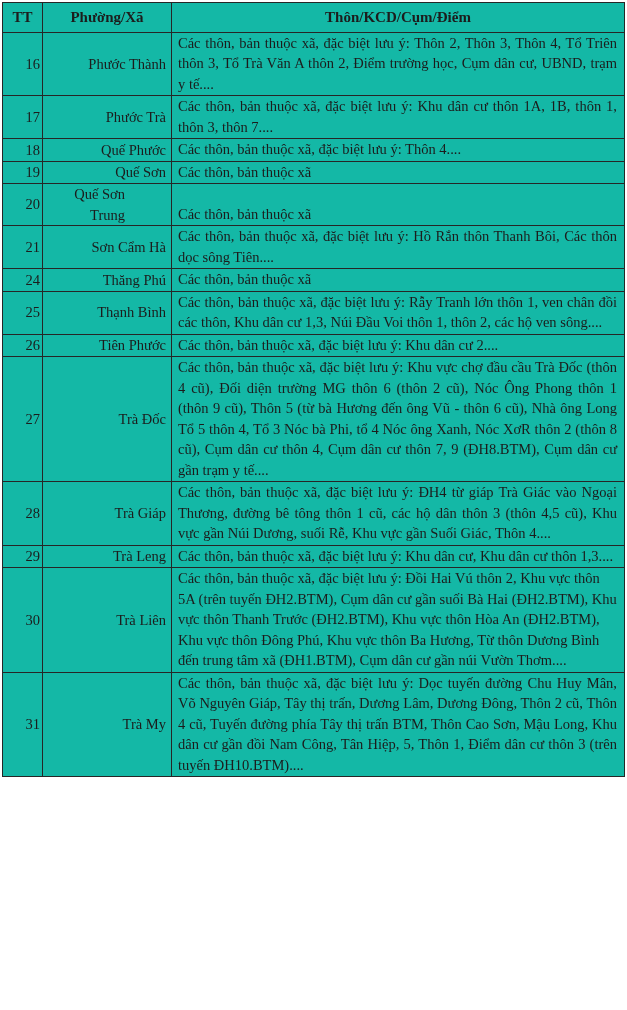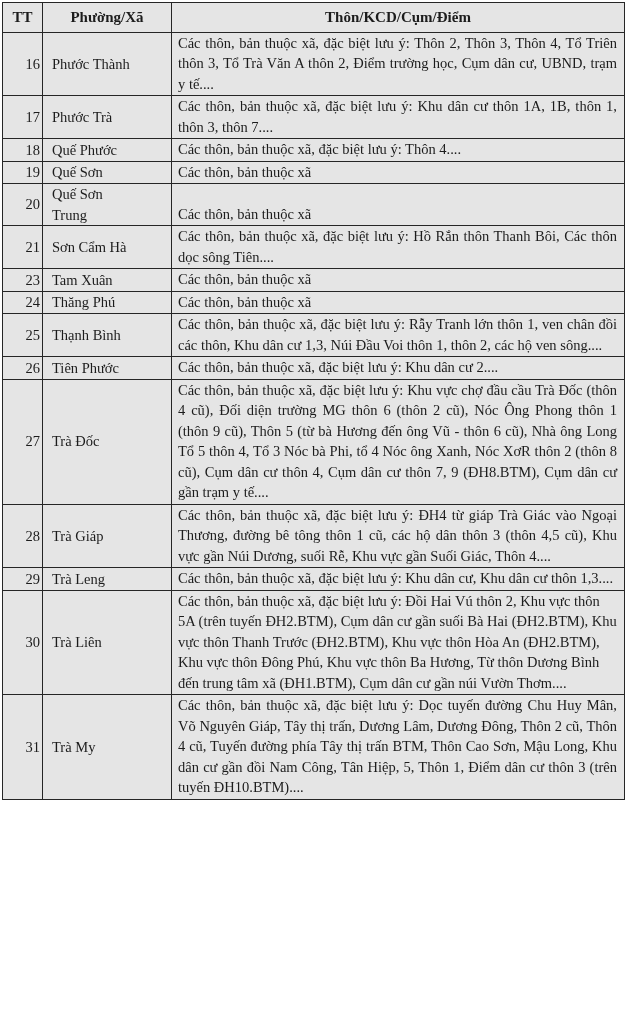--- a/index.html
+++ b/index.html
@@ -16,21 +16,21 @@
     color: #1c1c1c;
     -webkit-font-smoothing: antialiased;
   }
   table.doc-table {
     position: absolute;
     top: 2px;
     left: 2px;
     width: 623px;
     border-collapse: collapse;
     table-layout: fixed;
-    background: #e5e5e5;
+    background: #14b8a6;
   }
   .doc-table col.c-tt   { width: 40px; }
   .doc-table col.c-ward { width: 129px; }
   .doc-table th, .doc-table td {
     border: 1px solid #262626;
     font-size: 14.5px;
     line-height: 20.5px;
     overflow: hidden;
   }
   .doc-table th {
@@ -39,23 +39,23 @@
     vertical-align: middle;
     padding: 4px 2px;
     font-size: 15px;
   }
   td.cell-tt {
     text-align: right;
     vertical-align: middle;
     padding: 0 2px;
   }
   td.cell-ward {
-    text-align: left;
+    text-align: right;
     vertical-align: middle;
-    padding: 0 12px 0 9px;
+    padding: 0 5px 0 9px;
     font-family: Liberation Serif, serif;
   }
   td.cell-detail {
     text-align: justify;
     vertical-align: top;
     padding: 0 7px 1px 6px;
   }
   td.cell-detail.align-left { text-align: left; }
   td.cell-detail.v-bottom   { vertical-align: bottom; }
   td.cell-ward.ward-wrap    { padding-right: 46px; }
@@ -101,25 +101,20 @@
       <td class="cell-tt">20</td>
       <td class="cell-ward ward-wrap">Quế Sơn Trung</td>
       <td class="cell-detail v-bottom">Các thôn, bản thuộc xã</td>
     </tr>
     <tr>
       <td class="cell-tt">21</td>
       <td class="cell-ward">Sơn Cẩm Hà</td>
       <td class="cell-detail">Các thôn, bản thuộc xã, đặc biệt lưu ý: Hồ Rắn thôn Thanh Bôi, Các thôn dọc sông Tiên....</td>
     </tr>
     <tr>
-      <td class="cell-tt">23</td>
-      <td class="cell-ward">Tam Xuân</td>
-      <td class="cell-detail">Các thôn, bản thuộc xã</td>
-    </tr>
-    <tr>
       <td class="cell-tt">24</td>
       <td class="cell-ward">Thăng Phú</td>
       <td class="cell-detail">Các thôn, bản thuộc xã</td>
     </tr>
     <tr>
       <td class="cell-tt">25</td>
       <td class="cell-ward">Thạnh Bình</td>
       <td class="cell-detail">Các thôn, bản thuộc xã, đặc biệt lưu ý: Rẫy Tranh lớn thôn 1, ven chân đồi các thôn, Khu dân cư 1,3, Núi Đầu Voi thôn 1, thôn 2, các hộ ven sông....</td>
     </tr>
     <tr>

